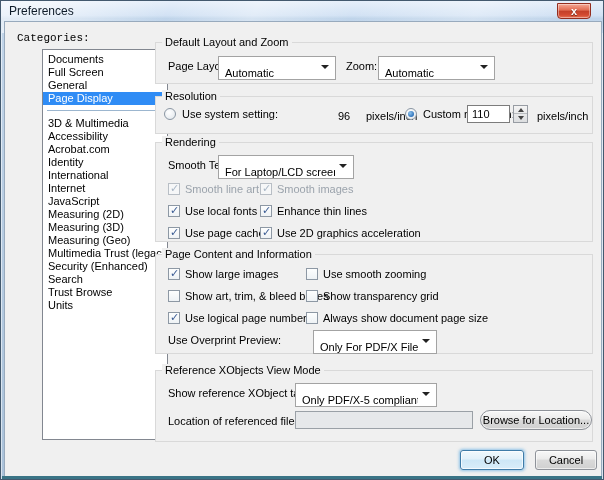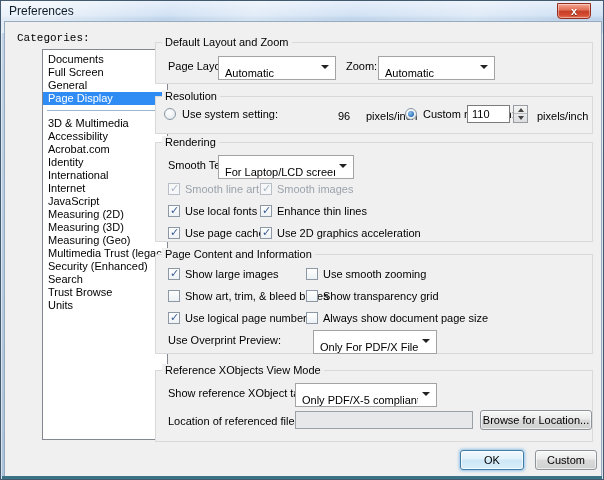--- a/index.html
+++ b/index.html
@@ -221,26 +221,26 @@
 
     <div class="group" style="top:348px;height:72px;">
       <span class="gt">Reference XObjects View Mode</span>
       <span class="lbl" style="left:12px;top:16px;">Show reference XObject targets:</span>
       <div class="dd" style="left:139px;top:12px;width:142px;">
         <span class="ddv">Only PDF/X-5 compliant ones</span>
         <span class="arrow"></span>
       </div>
       <span class="lbl" style="left:12px;top:44px;">Location of referenced files:</span>
       <input class="tinput disabled" style="left: 139px; top: 40px; width: 178px;" value="">
-      <div class="btn" style="left:324px;top:39px;width:112px;">
+      <div class="btn" style="left:324px;top:39px;width:112px;border-radius:10px;">
         <span>Browse for Location...</span>
       </div>
     </div>
 
     <div class="btn default" style="left:455px;top:428px;width:64px;">
       <span>OK</span>
     </div>
     <div class="btn" style="left:530px;top:428px;width:62px;">
-      <span>Custom</span>
+      <span>Cancel</span>
     </div>
 
   </div>
 </div>
 
 </body></html>

